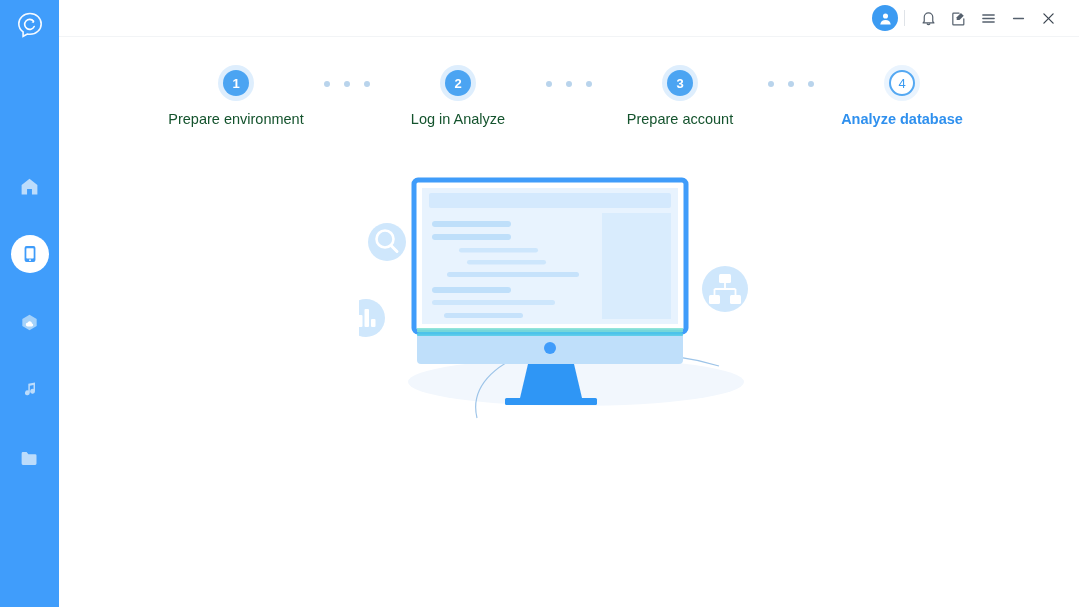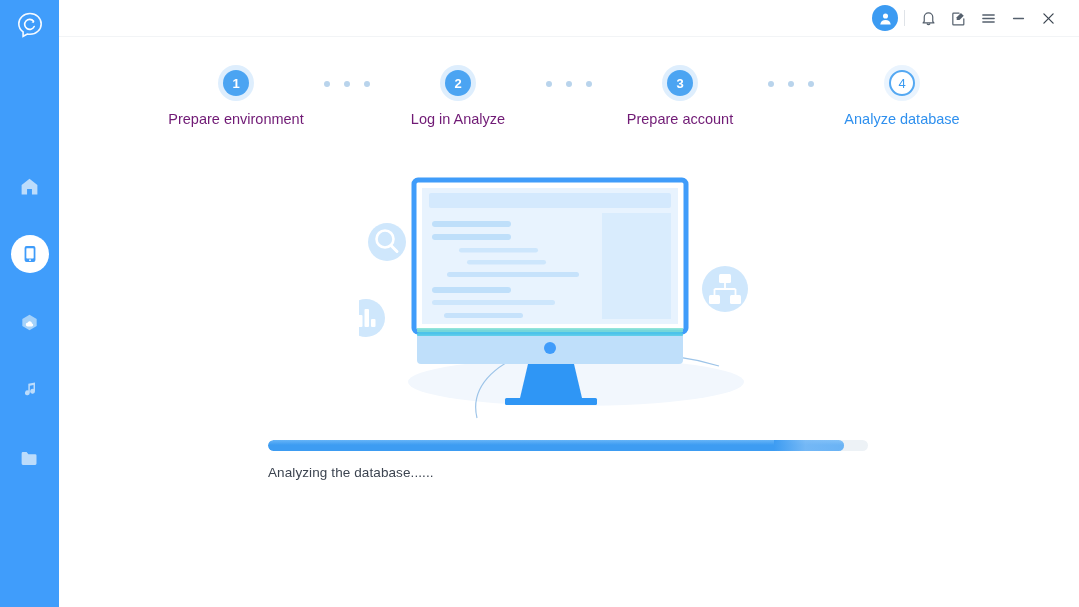--- a/index.html
+++ b/index.html
@@ -69,24 +69,24 @@
   }
   .step.active .circle {
     background: #ffffff; color:#3a9af0;
     border: 2px solid #54a8f2;
     box-shadow: 0 0 0 5px rgba(103,176,245,0.14);
     font-weight: 400;
   }
   .step-label {
     margin-top: 15px;
     font-size: 14.5px;
-    color: #701a75;
+    color: #14532d;
     white-space: nowrap;
   }
-  .step.active .step-label { color:#2f90ee; font-weight:400; }
+  .step.active .step-label { color:#2f90ee; font-weight:700; }
 
   .dots { width: 72px; display:flex; align-items:center; justify-content:center; gap:14px; margin-top: 11px; }
   .dots i { width:6px; height:6px; border-radius:50%; background:#b9d4ec; display:block; }
 
   
   .illustration { position:absolute; left:0; top:170px; width:100%; height:250px; }
   .illustration svg { display:block; margin: 0 auto; }
 
   
   .progress-wrap { position:absolute; left:209px; top:440px; width:600px; }
@@ -315,21 +315,15 @@
           <circle cx="366" cy="119" r="23" fill="#cfe7fc"></circle>
           <rect x="360" y="104" width="12" height="9" rx="1.5" fill="#ffffff"></rect>
           <rect x="350" y="125" width="11" height="9" rx="1.5" fill="#ffffff"></rect>
           <rect x="371" y="125" width="11" height="9" rx="1.5" fill="#ffffff"></rect>
           <path d="M366 113 v6 M355.5 119 h21 M355.5 119 v6 M376.5 119 v6" stroke="#ffffff" stroke-width="1.8" fill="none"></path>
         </g>
 
       </svg>
     </div>
 
-    <div class="progress-wrap">
-      <div class="progress-track">
-        <div class="progress-fill" id="progress-fill" style="width: 96%;"></div>
-      </div>
-      <div class="progress-text">Analyzing the database......</div>
-    </div>
 
   </div>
 </div>
 
 </body></html>

